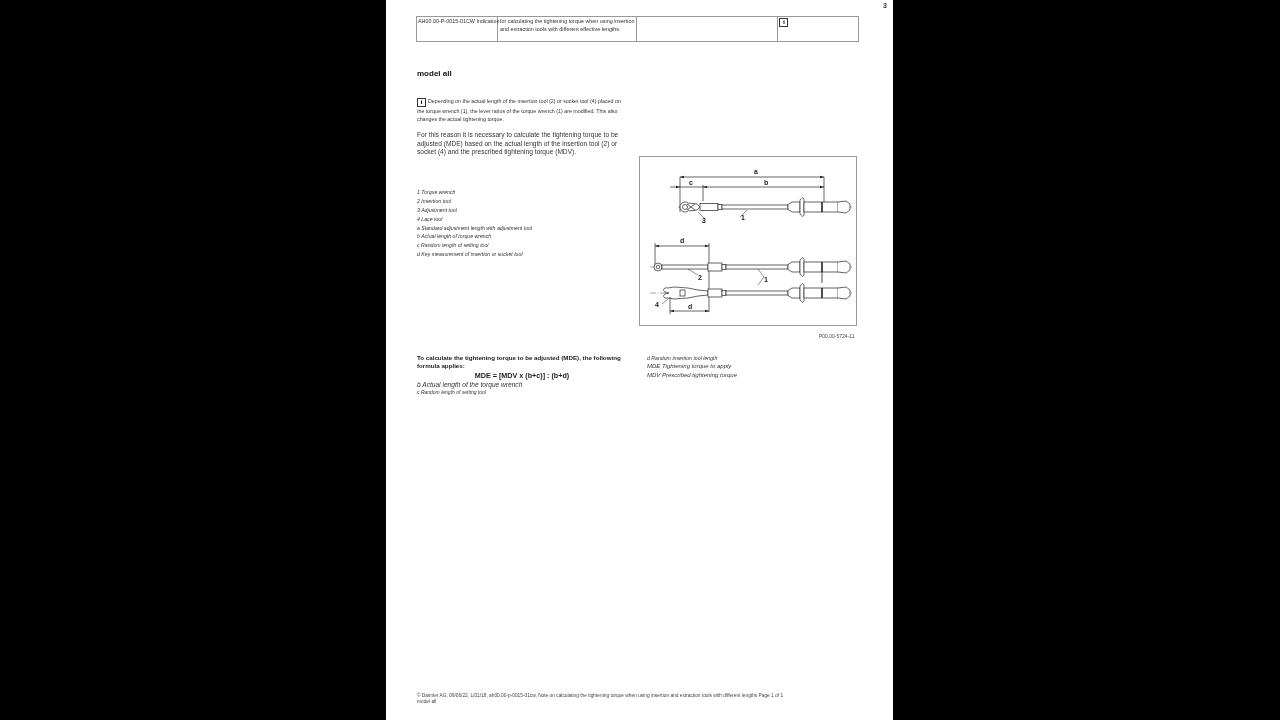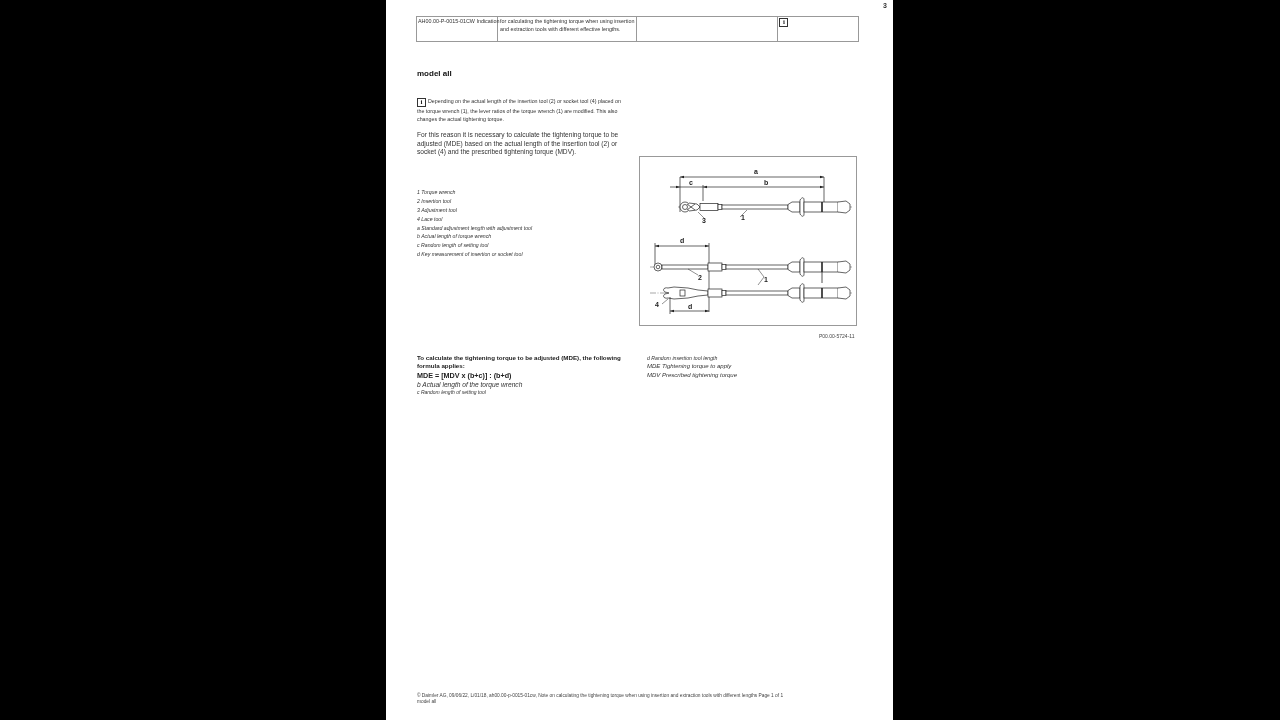--- a/index.html
+++ b/index.html
@@ -39,21 +39,21 @@
     .legend div { height: 8.9px; line-height: 8.9px; white-space: nowrap; }
 
     .figure {
       position: absolute; left: 253px; top: 156px; width: 218px; height: 170px;
       border: 1px solid #999; box-sizing: border-box; background: #fff;
     }
     .fig-code { left: 433px; top: 333px; font-size: 5px; color: #444; }
 
     .formula-block { left: 31px; top: 354px; width: 210px; color: #222; }
     .formula-intro { font-size: 6.2px; font-weight: bold; line-height: 7.5px; }
-    .formula { font-size: 7.2px; font-weight: bold; margin-top: 2px; }
+    .formula { font-size: 7.2px; font-weight: bold; margin-top: 2px; text-align: center; }
     .fdef-b { font-size: 6.6px; font-style: italic; margin-top: 1px; color: #333; }
     .fdef-c { font-size: 5px; font-style: italic; margin-top: 1px; color: #333; }
 
     .rdefs { left: 261px; top: 354px; color: #333; font-style: italic; }
     .rdefs .d1 { font-size: 5.2px; line-height: 8px; }
     .rdefs .d2, .rdefs .d3 { font-size: 6px; line-height: 8.5px; }
 
     .footer { left: 31px; top: 693px; width: 420px; font-size: 4.8px; line-height: 5.8px; color: #444; }
   </style>
 </head>

